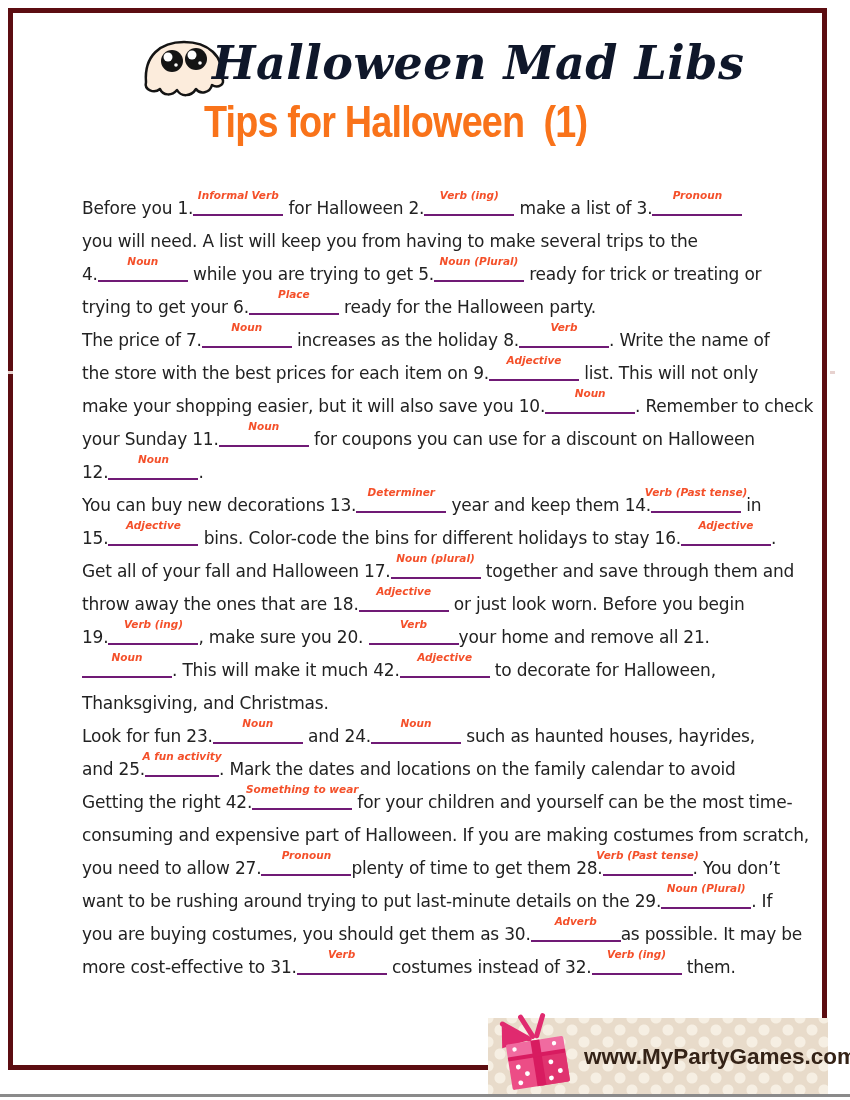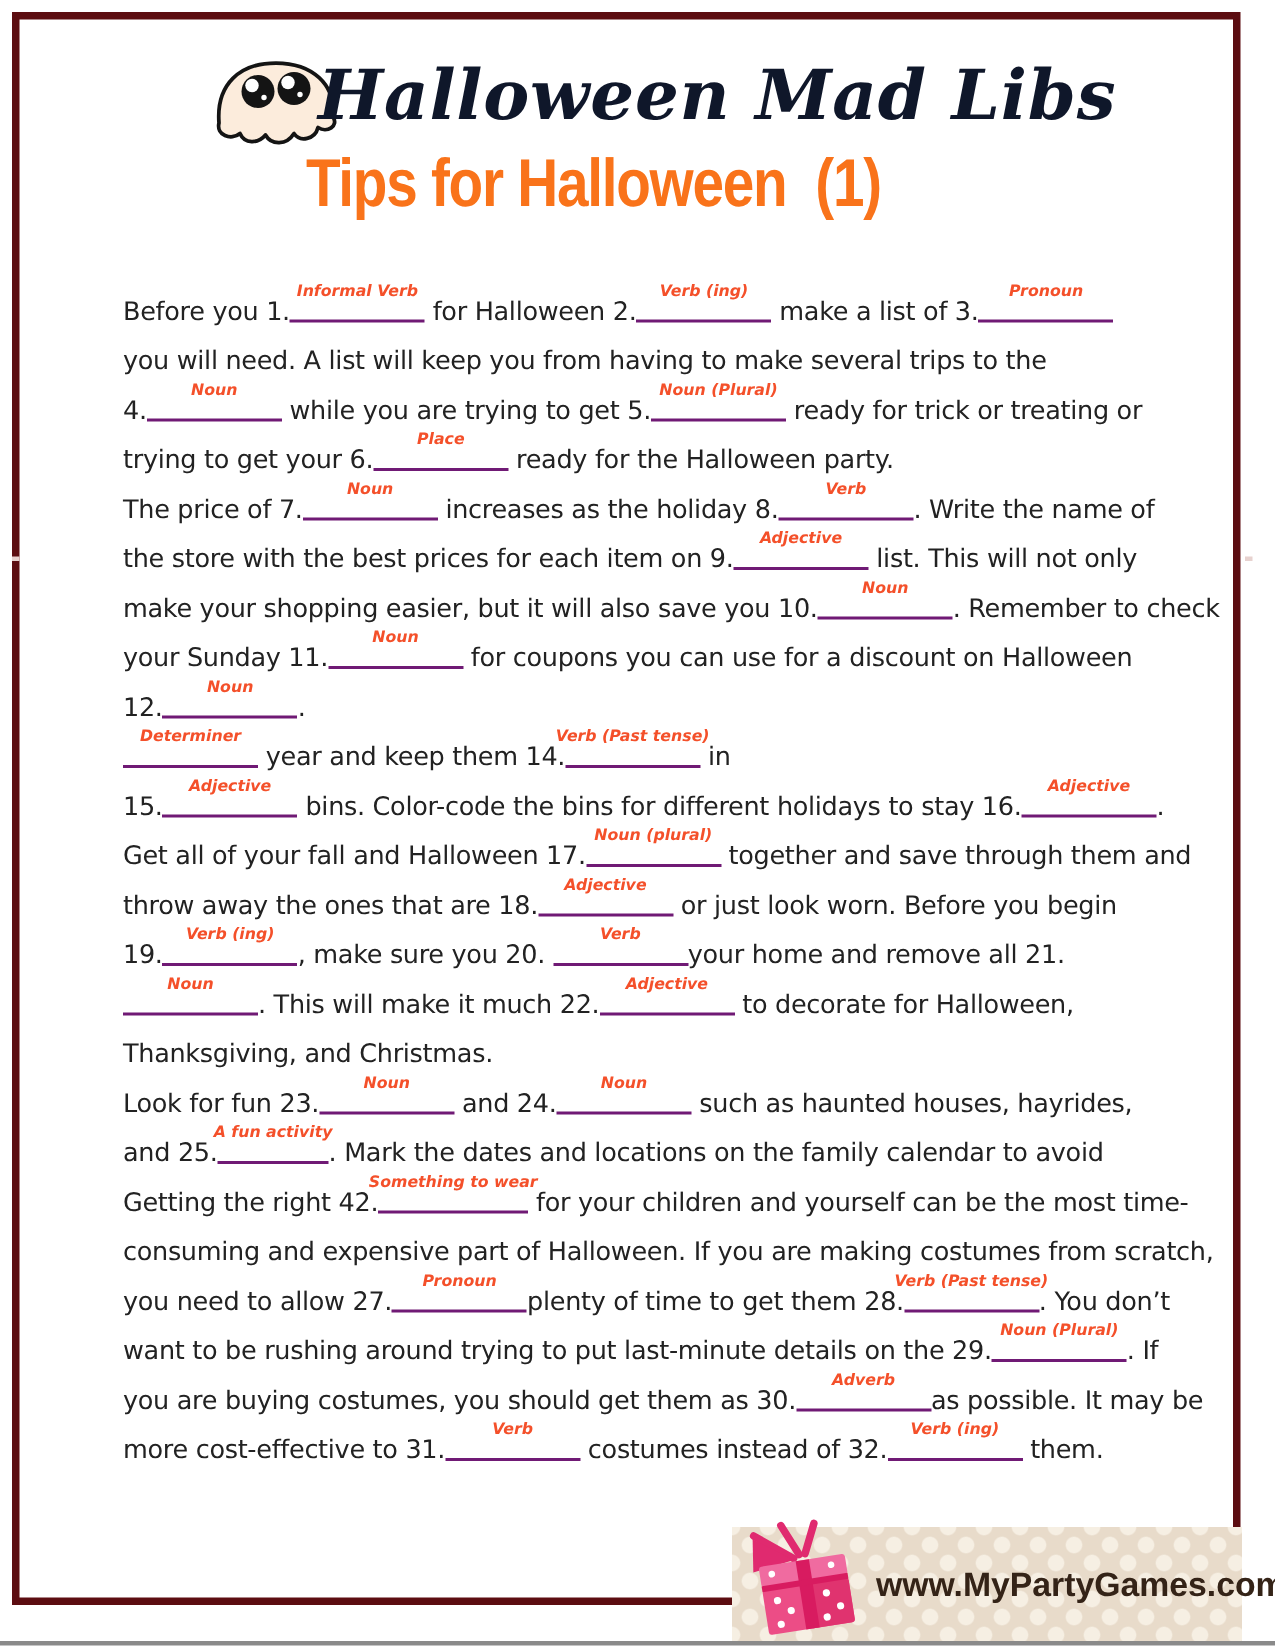--- a/index.html
+++ b/index.html
@@ -91,26 +91,26 @@
   <div class="body-lines" id="body-lines">
       <div class="line"><span class="seg">Before you 1.</span><span class="blank"><span class="blank-label">Informal Verb</span></span><span class="seg"> for Halloween 2.</span><span class="blank"><span class="blank-label">Verb (ing)</span></span><span class="seg"> make a list of 3.</span><span class="blank"><span class="blank-label">Pronoun</span></span></div>
       <div class="line"><span class="seg">you will need. A list will keep you from having to make several trips to the</span></div>
       <div class="line"><span class="seg">4.</span><span class="blank"><span class="blank-label">Noun</span></span><span class="seg"> while you are trying to get 5.</span><span class="blank"><span class="blank-label">Noun (Plural)</span></span><span class="seg"> ready for trick or treating or</span></div>
       <div class="line"><span class="seg">trying to get your 6.</span><span class="blank"><span class="blank-label">Place</span></span><span class="seg"> ready for the Halloween party.</span></div>
       <div class="line"><span class="seg">The price of 7.</span><span class="blank"><span class="blank-label">Noun</span></span><span class="seg"> increases as the holiday 8.</span><span class="blank"><span class="blank-label">Verb</span></span><span class="seg">. Write the name of</span></div>
       <div class="line"><span class="seg">the store with the best prices for each item on 9.</span><span class="blank"><span class="blank-label">Adjective</span></span><span class="seg"> list. This will not only</span></div>
       <div class="line"><span class="seg">make your shopping easier, but it will also save you 10.</span><span class="blank"><span class="blank-label">Noun</span></span><span class="seg">. Remember to check</span></div>
       <div class="line"><span class="seg">your Sunday 11.</span><span class="blank"><span class="blank-label">Noun</span></span><span class="seg"> for coupons you can use for a discount on Halloween</span></div>
       <div class="line"><span class="seg">12.</span><span class="blank"><span class="blank-label">Noun</span></span><span class="seg">.</span></div>
-      <div class="line"><span class="blank"><span class="blank-label">Determiner</span></span><span class="seg"> year and keep them 14.</span><span class="blank"><span class="blank-label">Verb (Past tense)</span></span><span class="seg"> in</span></div>
+      <div class="line"><span class="seg">You can buy new decorations 13.</span><span class="blank"><span class="blank-label">Determiner</span></span><span class="seg"> year and keep them 14.</span><span class="blank"><span class="blank-label">Verb (Past tense)</span></span><span class="seg"> in</span></div>
       <div class="line"><span class="seg">15.</span><span class="blank"><span class="blank-label">Adjective</span></span><span class="seg"> bins. Color-code the bins for different holidays to stay 16.</span><span class="blank"><span class="blank-label">Adjective</span></span><span class="seg">.</span></div>
       <div class="line"><span class="seg">Get all of your fall and Halloween 17.</span><span class="blank"><span class="blank-label">Noun (plural)</span></span><span class="seg"> together and save through them and</span></div>
       <div class="line"><span class="seg">throw away the ones that are 18.</span><span class="blank"><span class="blank-label">Adjective</span></span><span class="seg"> or just look worn. Before you begin</span></div>
       <div class="line"><span class="seg">19.</span><span class="blank"><span class="blank-label">Verb (ing)</span></span><span class="seg">, make sure you 20. </span><span class="blank"><span class="blank-label">Verb</span></span><span class="seg">your home and remove all 21.</span></div>
-      <div class="line"><span class="blank"><span class="blank-label">Noun</span></span><span class="seg">. This will make it much 22.</span><span class="blank"><span class="blank-label">Adjective</span></span><span class="seg"> to decorate for Halloween,</span></div>
+      <div class="line"><span class="blank"><span class="blank-label">Noun</span></span><span class="seg">. This will make it much 42.</span><span class="blank"><span class="blank-label">Adjective</span></span><span class="seg"> to decorate for Halloween,</span></div>
       <div class="line"><span class="seg">Thanksgiving, and Christmas.</span></div>
       <div class="line"><span class="seg">Look for fun 23.</span><span class="blank"><span class="blank-label">Noun</span></span><span class="seg"> and 24.</span><span class="blank"><span class="blank-label">Noun</span></span><span class="seg"> such as haunted houses, hayrides,</span></div>
       <div class="line"><span class="seg">and 25.</span><span class="blank" style="width: 74px;"><span class="blank-label">A fun activity</span></span><span class="seg">. Mark the dates and locations on the family calendar to avoid</span></div>
       <div class="line"><span class="seg">Getting the right 42.</span><span class="blank" style="width: 100px;"><span class="blank-label">Something to wear</span></span><span class="seg"> for your children and yourself can be the most time-</span></div>
       <div class="line"><span class="seg">consuming and expensive part of Halloween. If you are making costumes from scratch,</span></div>
       <div class="line"><span class="seg">you need to allow 27.</span><span class="blank"><span class="blank-label">Pronoun</span></span><span class="seg">plenty of time to get them 28.</span><span class="blank"><span class="blank-label">Verb (Past tense)</span></span><span class="seg">. You don’t</span></div>
       <div class="line"><span class="seg">want to be rushing around trying to put last-minute details on the 29.</span><span class="blank"><span class="blank-label">Noun (Plural)</span></span><span class="seg">. If</span></div>
       <div class="line"><span class="seg">you are buying costumes, you should get them as 30.</span><span class="blank"><span class="blank-label">Adverb</span></span><span class="seg">as possible. It may be</span></div>
       <div class="line"><span class="seg">more cost-effective to 31.</span><span class="blank"><span class="blank-label">Verb</span></span><span class="seg"> costumes instead of 32.</span><span class="blank"><span class="blank-label">Verb (ing)</span></span><span class="seg"> them.</span></div>
     </div>

